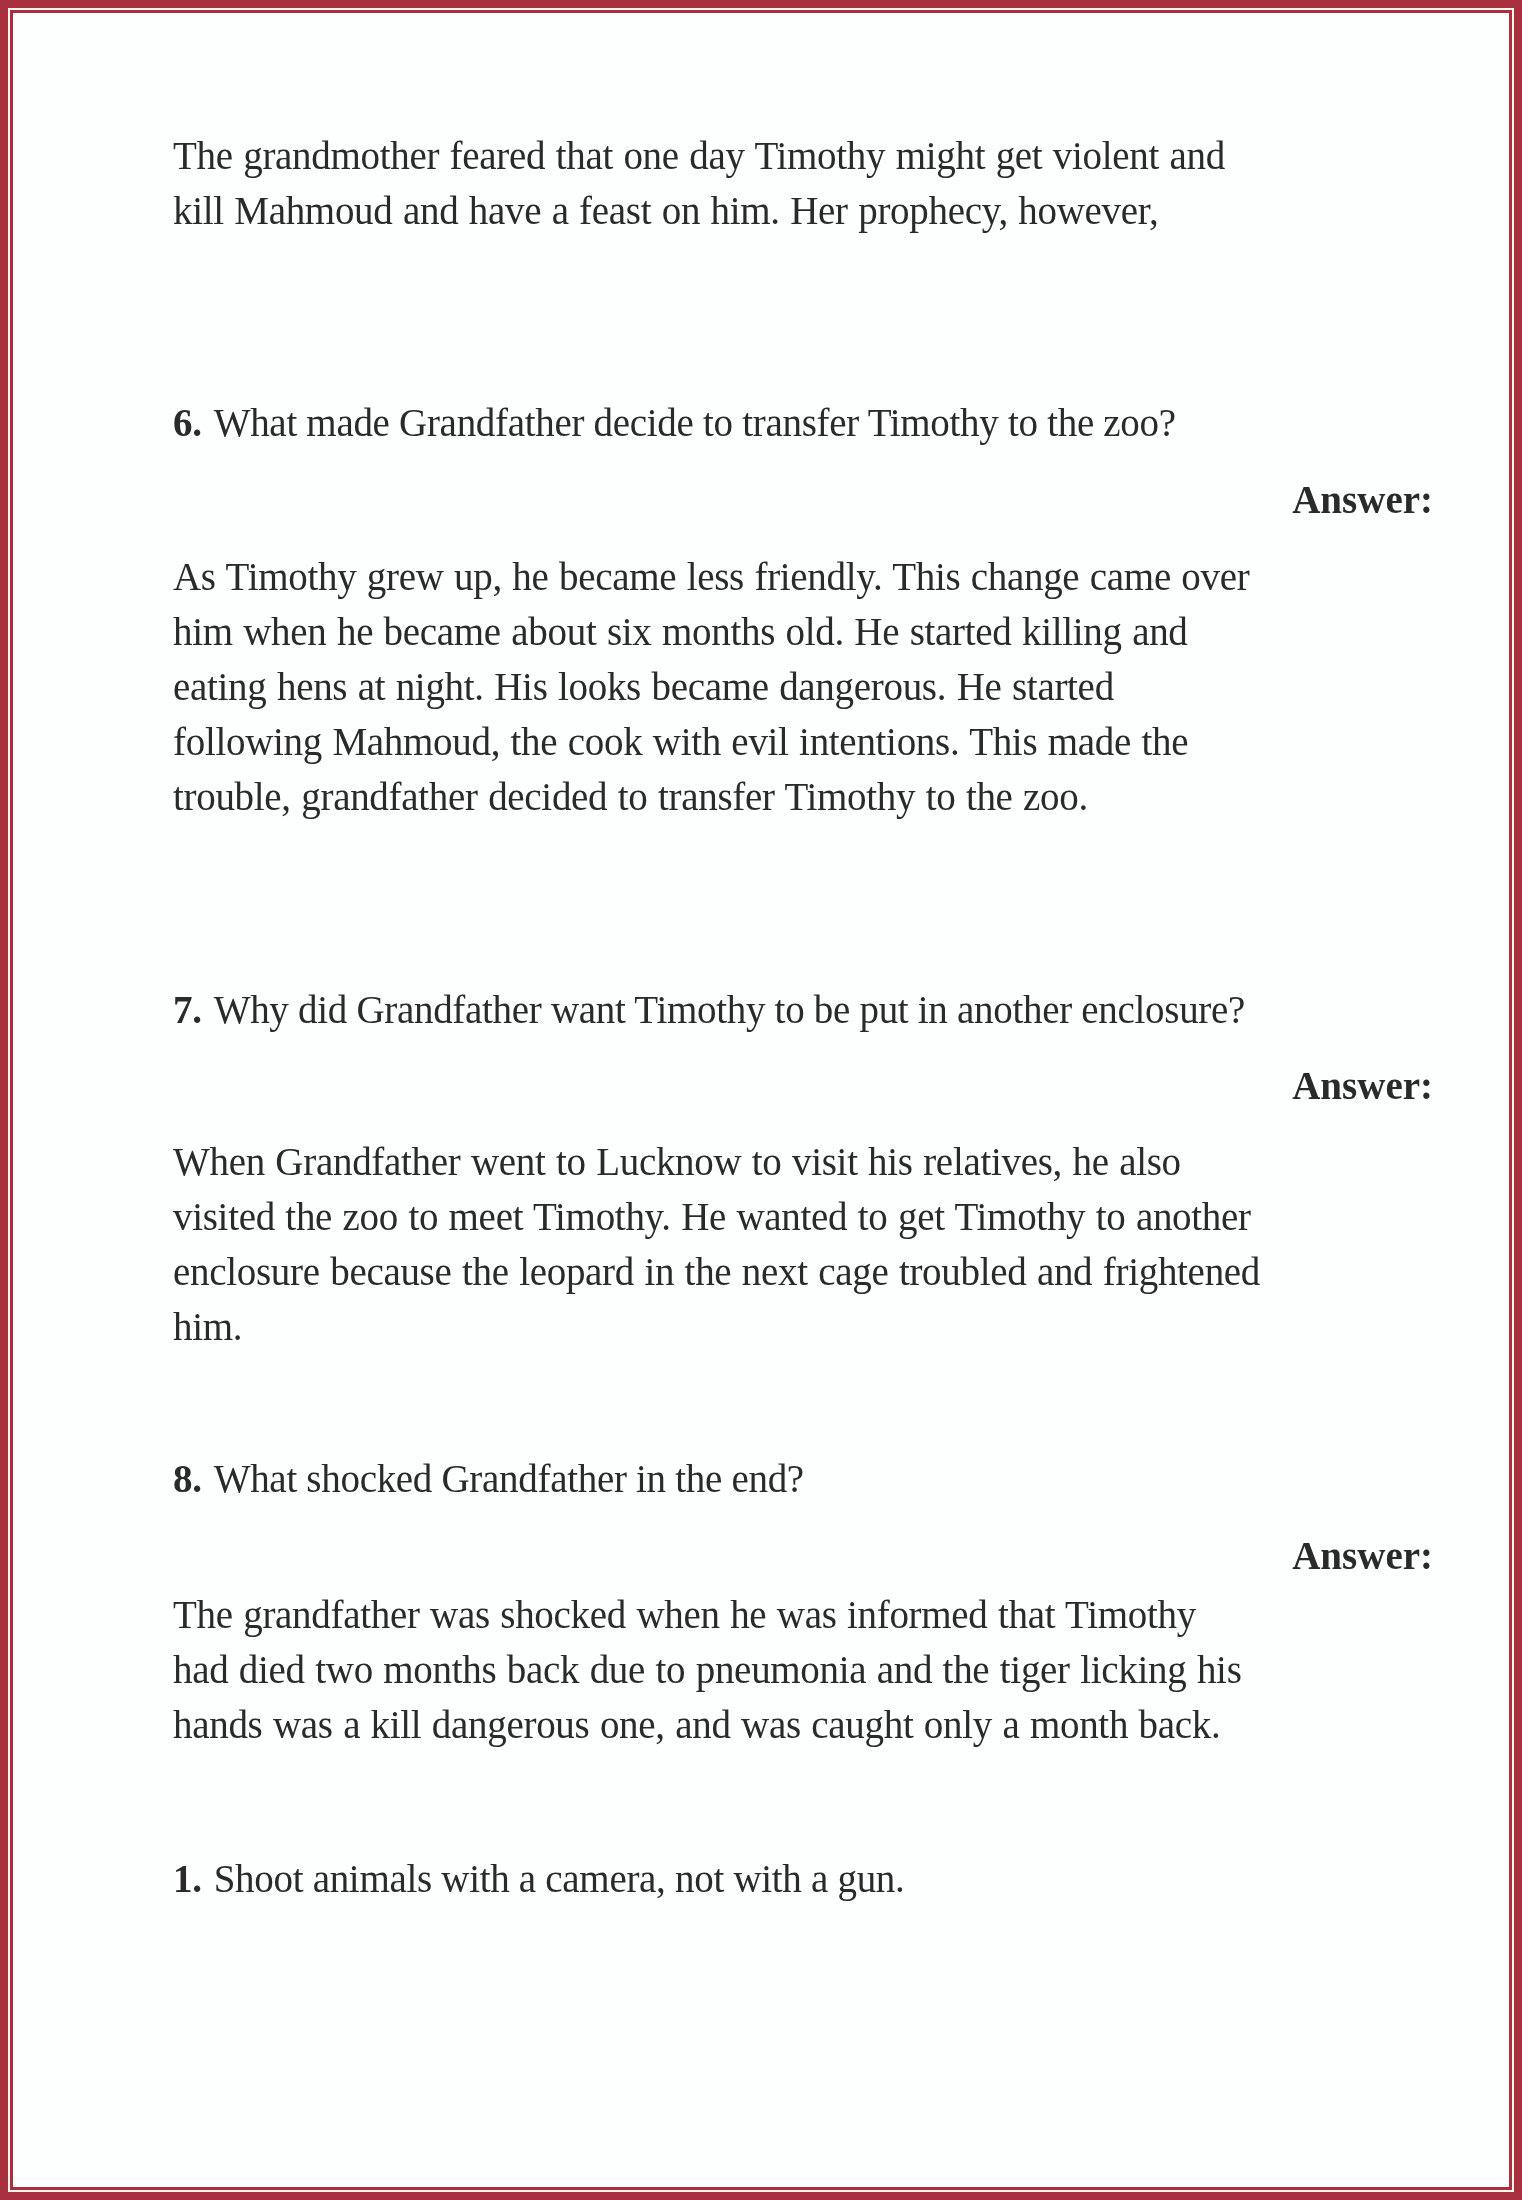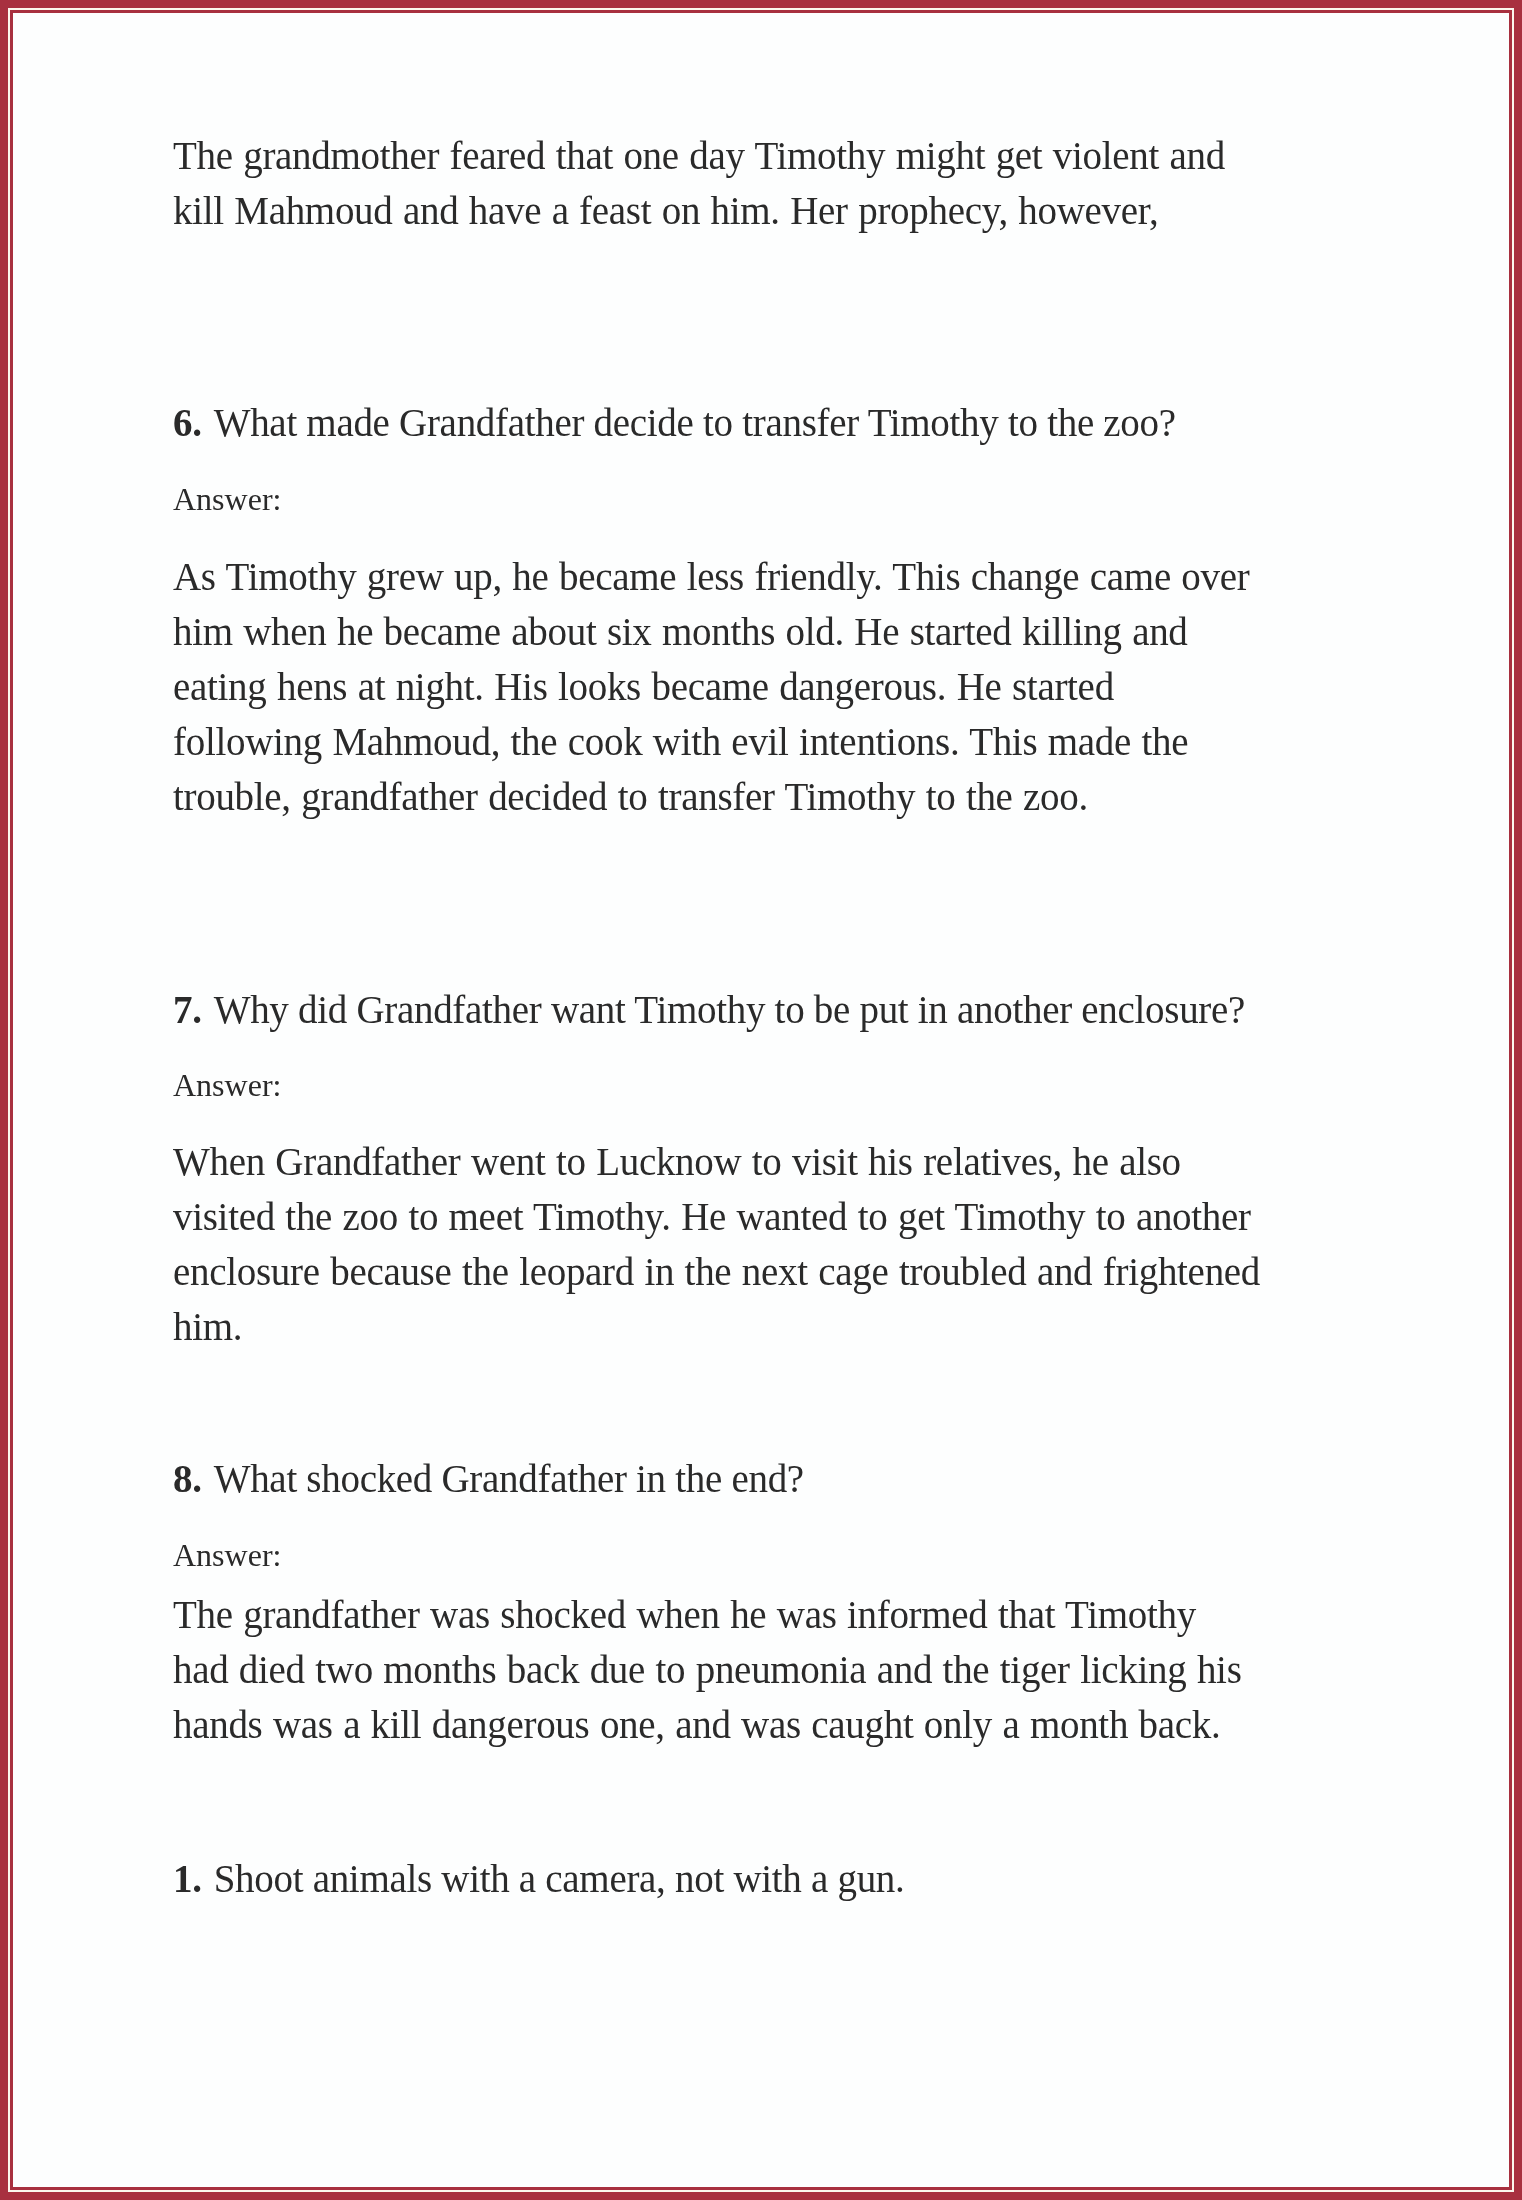--- a/index.html
+++ b/index.html
@@ -20,21 +20,21 @@
   .page {
     position: absolute; left: 0; top: 0; width: 1522px; height: 2200px;
   }
   .block { position: absolute; left: 133px; width: 1260px; margin-left: 40px; }
   .para p, .para div.line {
     margin: 0; font-size: 39px; line-height: 55px; white-space: nowrap;
     letter-spacing: -0.3px; word-spacing: 1px;
   }
   .question { font-size: 39px; line-height: 55px; white-space: nowrap; letter-spacing: -0.3px; }
   .question .qnum { font-weight: bold; margin-right: 12px; }
-  .answer-label { font-size: 32px; line-height: 55px; font-weight: normal; }
+  .answer-label { font-size: 39px; line-height: 55px; font-weight: bold; text-align: right; }
 </style>
 </head>
 <body>
 
 <div class="frame-gap"></div>
 <div class="frame-inner"></div>
 
 <div class="page">
 
   <div class="block para" style="top:128px">

